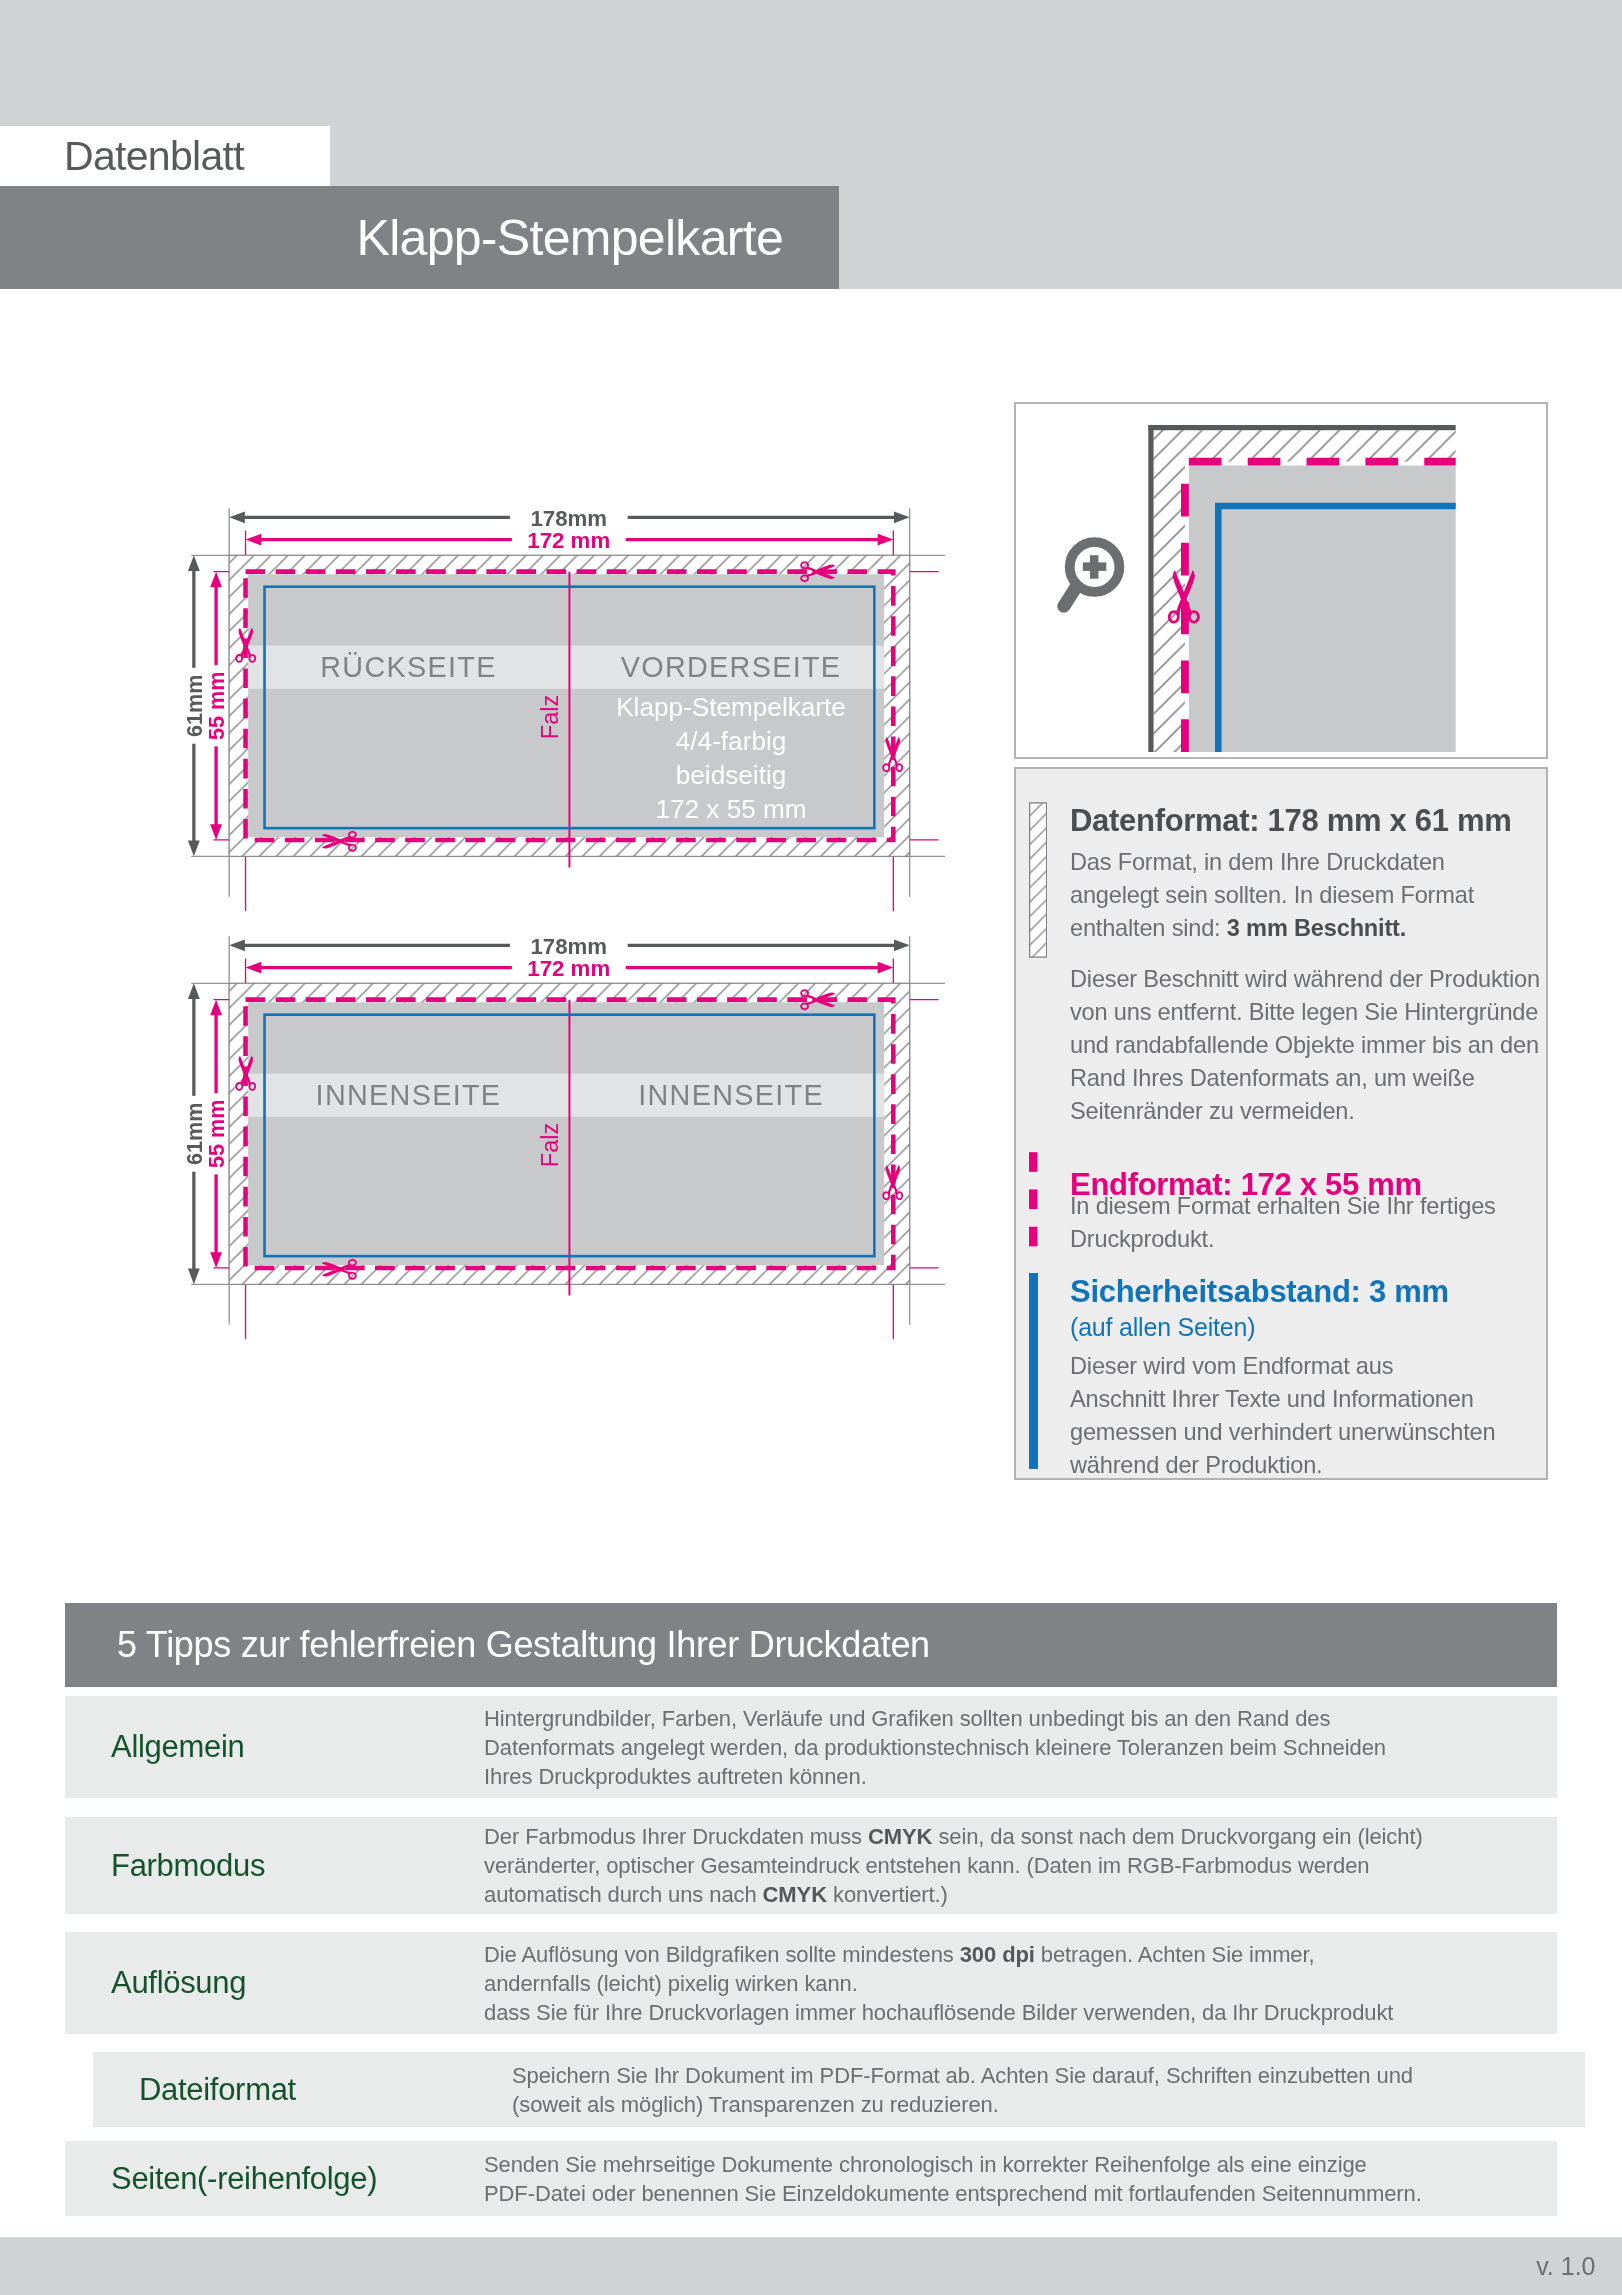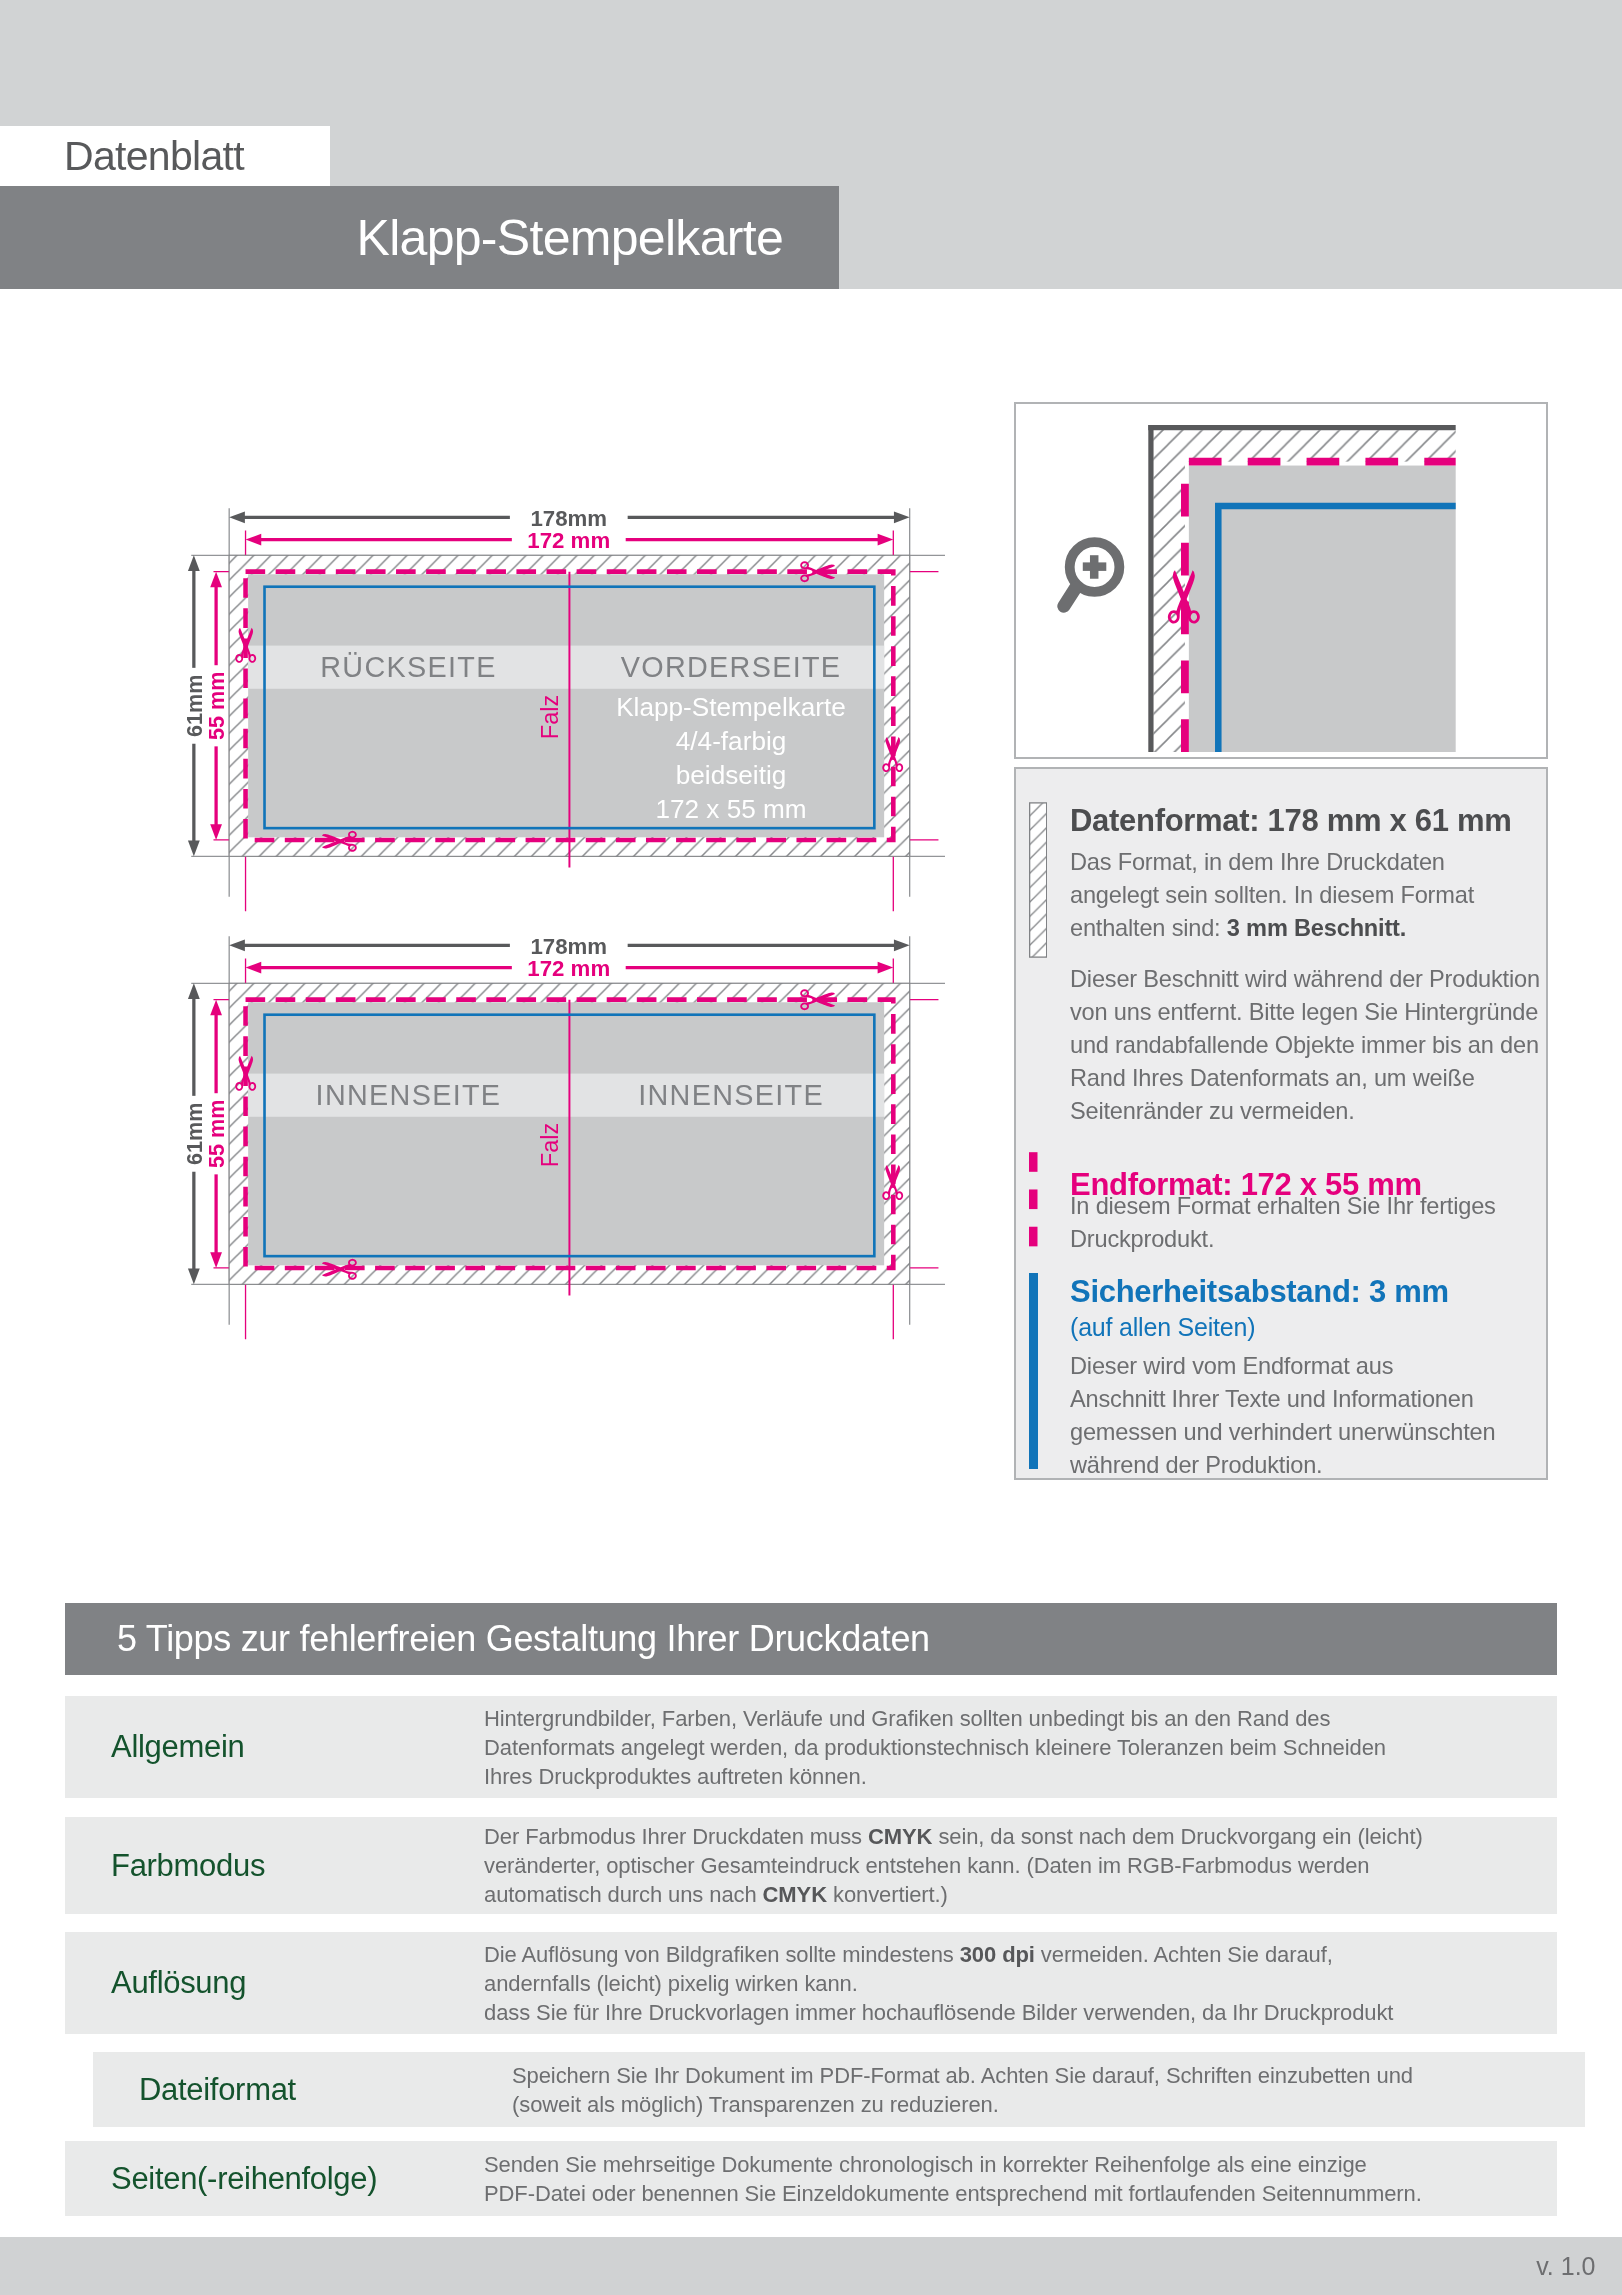--- a/index.html
+++ b/index.html
@@ -39,21 +39,21 @@
   .pline{font-size:23.6px;line-height:33px;color:#6d6e70;letter-spacing:-0.2px;white-space:nowrap;}
   .pline b{color:#4c4d4f;}
   .h-mag{color:#e5007d;margin-top:20px;}
   .h-blue{color:#1174b9;}
   .sub-blue{font-size:25px;color:#1174b9;letter-spacing:-0.2px;}
   .hatchbar{left:13px;top:33px;width:18.3px;height:156px;}
   .dashbar{left:13px;top:383px;width:8.5px;height:105px;}
   .bluebar{left:13px;top:504px;width:8.5px;height:196px;background:#1174b9;}
 
   
-  .tips-header{left:65px;top:1603px;width:1492px;height:72px;background:#808285;
+  .tips-header{left:65px;top:1603px;width:1492px;height:84px;background:#808285;
     display:flex;align-items:center;}
   .tips-header span{color:#ffffff;font-size:36px;letter-spacing:-0.3px;padding-left:52px;}
   .tip-row{left:65px;width:1492px;background:#e9eaea;display:flex;align-items:center;}
   .tip-label{width:419px;flex:0 0 419px;font-size:31px;color:#14532d;letter-spacing:-0.3px;padding-left:46px;box-sizing:border-box;}
   .tip-body{font-size:22px;line-height:29px;color:#6d6e70;letter-spacing:-0.1px;}
   .tip-body .line{white-space:nowrap;}
   .tip-body b{color:#565759;}
   .r1{top:1696px;height:102px;} .r2{top:1817px;height:97px;} .r3{top:1932px;height:102px;}
   .r4{top:2052px;height:75px;margin-left:28px;} .r5{top:2141px;height:75px;}
 
@@ -327,21 +327,21 @@
   <div class="tip-body">
     <div class="line"><span>Der Farbmodus Ihrer Druckdaten muss </span><b>CMYK</b><span> sein, da sonst nach dem Druckvorgang ein (leicht)</span></div>
     <div class="line"><span>veränderter, optischer Gesamteindruck entstehen kann. (Daten im RGB-Farbmodus werden</span></div>
     <div class="line"><span>automatisch durch uns nach </span><b>CMYK</b><span> konvertiert.)</span></div>
   </div>
 </div>
 
 <div class="abs tip-row r3">
   <div class="tip-label">Auflösung</div>
   <div class="tip-body">
-    <div class="line"><span>Die Auflösung von Bildgrafiken sollte mindestens </span><b>300 dpi</b><span> vermeiden. Achten Sie darauf,</span></div>
+    <div class="line"><span>Die Auflösung von Bildgrafiken sollte mindestens </span><b>300 dpi</b><span> betragen. Achten Sie immer,</span></div>
     <div class="line"><span>andernfalls (leicht) pixelig wirken kann.</span></div>
     <div class="line"><span>dass Sie für Ihre Druckvorlagen immer hochauflösende Bilder verwenden, da Ihr Druckprodukt</span></div>
   </div>
 </div>
 
 <div class="abs tip-row r4">
   <div class="tip-label">Dateiformat</div>
   <div class="tip-body">
     <div class="line"><span>Speichern Sie Ihr Dokument im PDF-Format ab. Achten Sie darauf, Schriften einzubetten und</span></div>
     <div class="line"><span>(soweit als möglich) Transparenzen zu reduzieren.</span></div>

